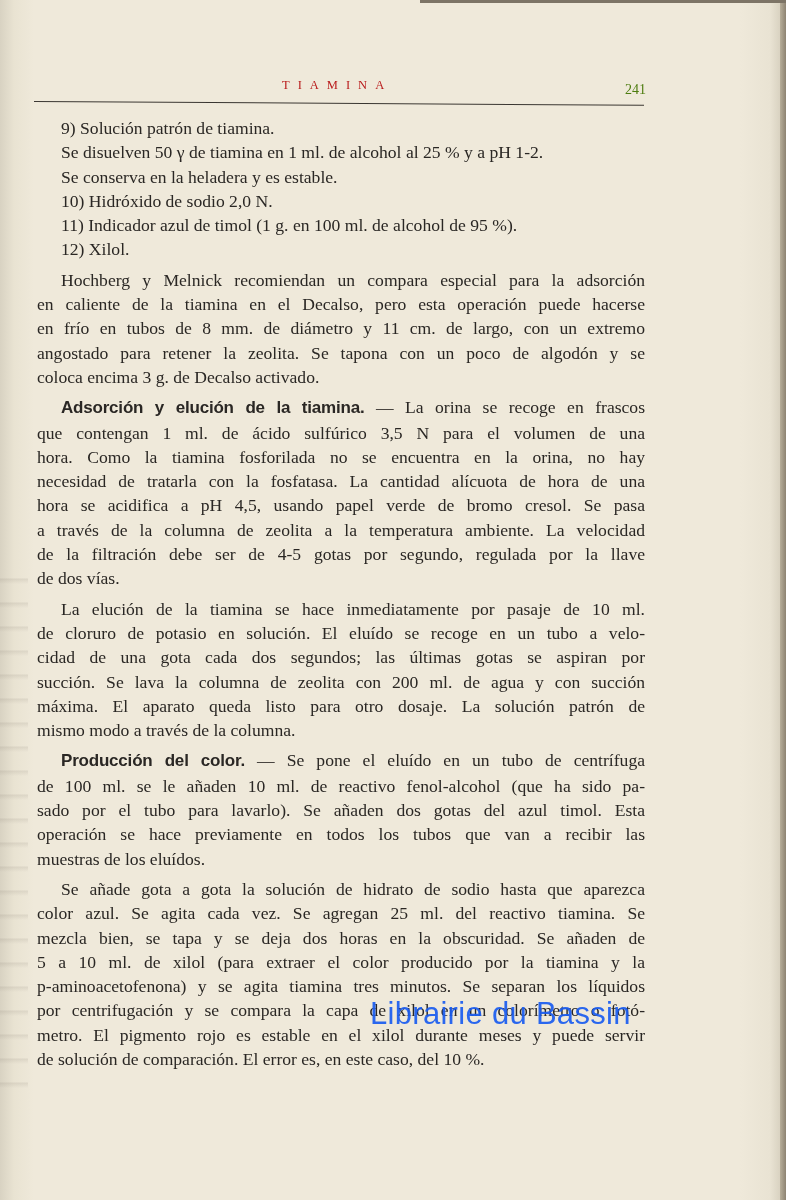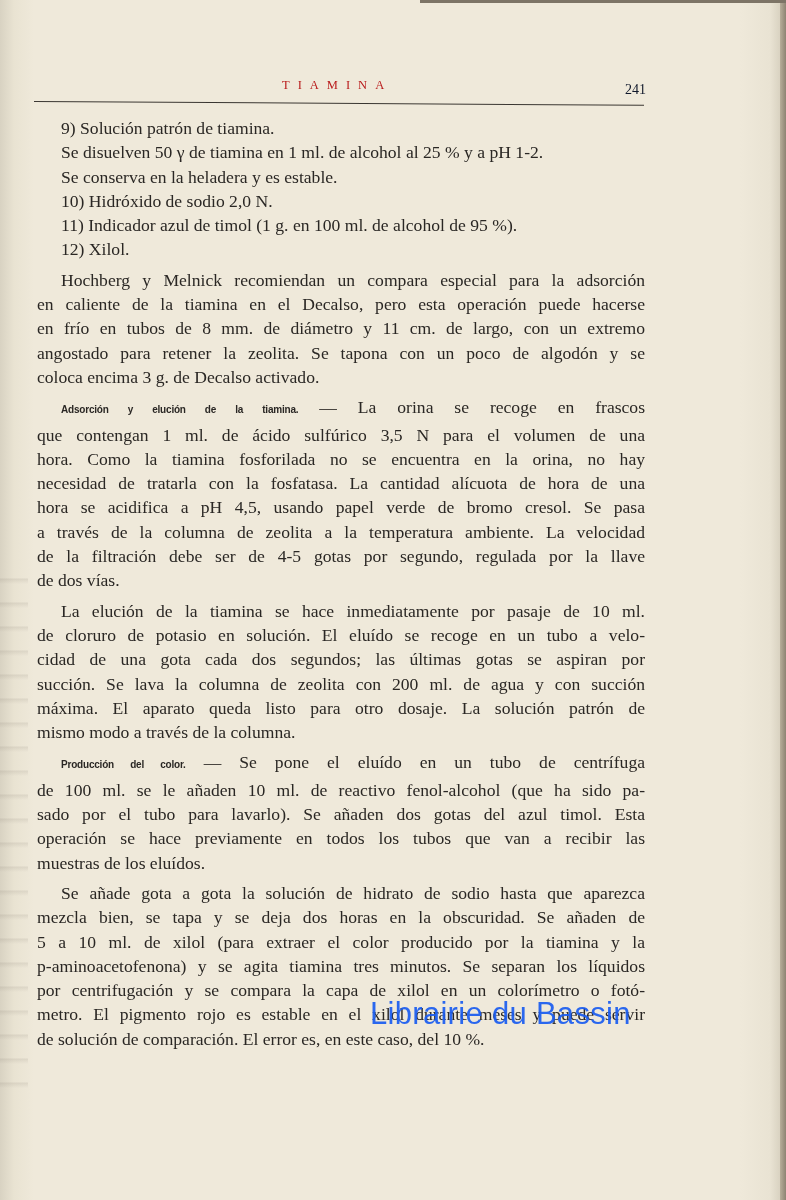--- a/index.html
+++ b/index.html
@@ -23,41 +23,41 @@
     }
     .header {
       position: absolute; left: 34px; top: 76px; width: 610px; height: 30px;
     }
     .running-title {
       position: absolute; left: 248px; top: 2px;
       font-size: 12.5px; letter-spacing: 8px; color: #b91c1c;
     }
     .page-number {
       position: absolute; right: -2px; top: 6px;
-      font-size: 14px; color: #0f172a;
+      font-size: 14px; color: #4d7c0f;
     }
     .rule {
       position: absolute; left: 34px; top: 101px; width: 610px; height: 0;
       border-top: 1.2px solid #3a3631;
       transform: rotate(0.35deg); transform-origin: left;
     }
     .content {
       position: absolute; left: 37px; top: 116px; width: 608px;
       font-size: 17.6px; line-height: 24.3px;
     }
     .line { white-space: nowrap; }
     .list-line { padding-left: 24px; }
     .justify {
       text-align: justify; text-align-last: justify; white-space: normal;
       display: block;
     }
     .last { text-align-last: left; }
     .indent { padding-left: 24px; }
     .para { margin-top: 6px; }
-    .bold { font-family: "Liberation Sans", "DejaVu Sans", sans-serif; font-weight: bold; font-size: 10px; letter-spacing: -0.2px; margin-top: 29px; }
+    .bold { font-family: "Liberation Sans", "DejaVu Sans", sans-serif; font-weight: bold; font-size: 17px; letter-spacing: -0.2px; margin-top: 29px; }
     .watermark {
       position: absolute; left: 370px; top: 996px;
       font-family: "Liberation Sans", "DejaVu Sans", sans-serif;
       font-size: 31px; color: #1a5cf0; letter-spacing: 0.3px;
       opacity: 0.92;
     }
     .margin-bleed {
       position: absolute; left: 0; top: 560px; width: 28px; height: 540px;
       background: repeating-linear-gradient(180deg, rgba(120,110,100,0.0) 0px, rgba(120,110,100,0.0) 18px, rgba(120,110,100,0.14) 19px, rgba(120,110,100,0.0) 24px);
     }
@@ -121,20 +121,21 @@
       <span class="bold">Producción del color.</span><span> — </span><span>Se pone el eluído en un tubo de centrífuga</span>
     </span>
     <span class="justify">de 100 ml. se le añaden 10 ml. de reactivo fenol-alcohol (que ha sido pa-</span>
     <span class="justify">sado por el tubo para lavarlo). Se añaden dos gotas del azul timol. Esta</span>
     <span class="justify">operación se hace previamente en todos los tubos que van a recibir las</span>
     <span class="justify last">muestras de los eluídos.</span>
   </div>
 
   <div class="para">
     <span class="justify indent">Se añade gota a gota la solución de hidrato de sodio hasta que aparezca</span>
+    <span class="justify">color azul. Se agita cada vez. Se agregan 25 ml. del reactivo tiamina. Se</span>
     <span class="justify">mezcla bien, se tapa y se deja dos horas en la obscuridad. Se añaden de</span>
     <span class="justify">5 a 10 ml. de xilol (para extraer el color producido por la tiamina y la</span>
     <span class="justify">p-aminoacetofenona) y se agita tiamina tres minutos. Se separan los líquidos</span>
     <span class="justify">por centrifugación y se compara la capa de xilol en un colorímetro o fotó-</span>
     <span class="justify">metro. El pigmento rojo es estable en el xilol durante meses y puede servir</span>
     <span class="justify last">de solución de comparación. El error es, en este caso, del 10 %.</span>
   </div>
 </div>
 
 <div class="watermark" style="color: rgb(26, 92, 240);">Librairie du Bassin</div>

